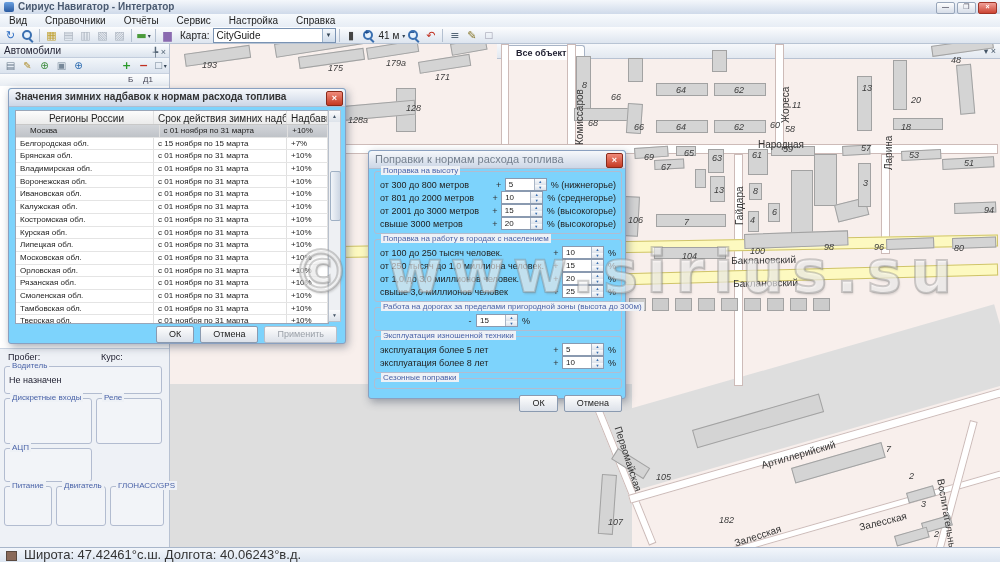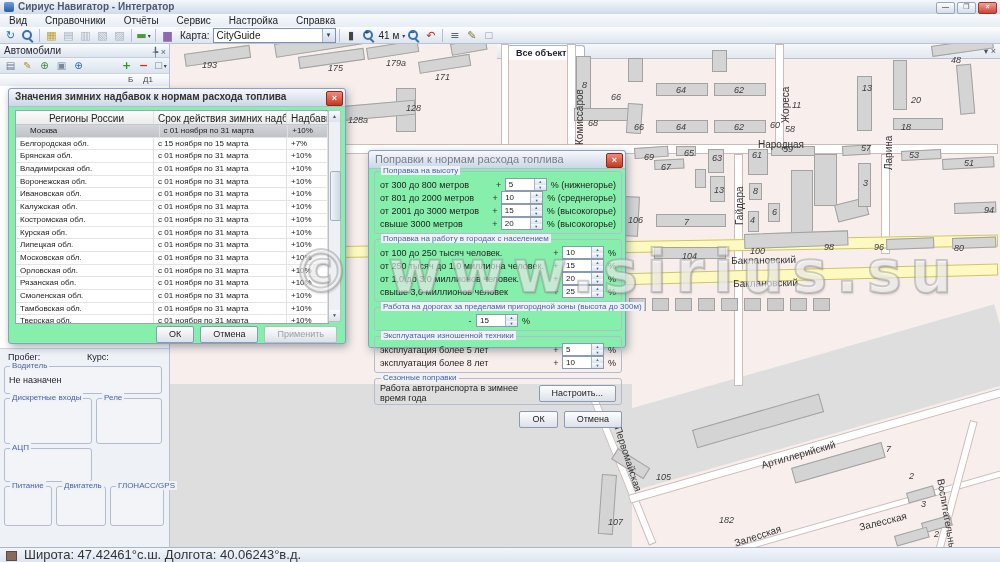--- a/index.html
+++ b/index.html
@@ -56,21 +56,21 @@
   .bld{position:absolute;background:#d4d4d4;border:1px solid #a2a2a2;box-sizing:border-box;transform-origin:0 0;}
   .garage{position:absolute;width:15px;height:11px;background:#ccc;border:1px solid #a2a2a2;}
   .mnum{position:absolute;font-size:9px;color:#3c3c3c;white-space:nowrap;font-style:italic;}
   .mstreet{position:absolute;font-size:10px;color:#333;white-space:nowrap;transform-origin:0 0;}
   #tabstrip{position:absolute;left:327px;top:0;width:503px;height:15px;background:linear-gradient(#f6f8fb,#e2e8f0);
     border-bottom:1px solid #b8c2d2;box-sizing:border-box;}
   #tab-all{position:absolute;left:8px;top:1px;height:14px;padding:0 10px;background:#fff;border:1px solid #a8b4c6;border-bottom:none;
     border-radius:3px 3px 0 0;font-size:9px;font-weight:bold;color:#223;line-height:14px;}
   #tabctl{position:absolute;right:4px;top:2px;font-size:9px;color:#456;}
   
-  .dialog{position:absolute;background:#86efac;border:1px solid #8aa0c0;border-radius:3px;
+  .dialog{position:absolute;background:#7dd3fc;border:1px solid #8aa0c0;border-radius:3px;
     box-shadow:2px 3px 8px rgba(60,70,90,0.45);box-sizing:border-box;}
   .dtitle{position:relative;height:17px;background:linear-gradient(#f6f8fb,#ccd6e6);border-bottom:1px solid #b0bdd0;
     border-radius:3px 3px 0 0;line-height:16px;padding-left:6px;}
   .dclose{position:absolute;right:2px;top:2px;width:15px;height:13px;background:linear-gradient(#f08a7a,#c43a22);
     border:1px solid #8a2a1a;border-radius:2px;color:#fff;font-size:9px;line-height:12px;text-align:center;font-weight:bold;}
   #dlg-winter{left:8px;top:88px;width:338px;height:256px;z-index:20;}
   #dlg-winter .dtitle{font-size:10px;font-weight:bold;color:#333;}
   #wtable{position:absolute;left:6px;top:21px;width:312px;height:212px;border:1px solid #9aa6b8;background:#fff;overflow:hidden;}
   .wrow{display:flex;height:11.7px;border-bottom:1px solid #e4e4e4;font-size:8px;color:#222;}
   .wrow div{padding:1px 0 0 4px;border-right:1px solid #e0e0e0;box-sizing:border-box;overflow:hidden;white-space:nowrap;}
@@ -78,21 +78,21 @@
   .whead{background:linear-gradient(#fcfcfc,#ebebeb);font-size:10px;height:13px;border-bottom:1px solid #c8c8c8;}
   .whead div{text-align:center;padding-top:2px;}
   .wrow.sel{background:linear-gradient(#d2d5d9,#bfc3c8);padding-left:10px;}
   #wscroll{position:absolute;right:4px;top:21px;width:13px;height:212px;background:#eef0f3;border:1px solid #b8c0cc;box-sizing:border-box;}
   #wscroll .sa{position:absolute;left:0;width:100%;height:11px;background:linear-gradient(#fafbfc,#dde3ea);font-size:5px;text-align:center;line-height:11px;color:#456;}
   #wscroll .thumb{position:absolute;left:1px;top:60px;width:9px;height:48px;background:linear-gradient(90deg,#f2f5f9,#ccd6e3);border:1px solid #9fb0c4;border-radius:2px;}
   .btnrow{position:absolute;display:flex;gap:6px;}
   .btn{height:15px;font-size:9px;line-height:14px;padding:0 12px;border:1px solid #8a9ab0;border-radius:2px;
     background:linear-gradient(#fdfdfd,#dce1e9);color:#222;white-space:nowrap;}
   .btn.disabled{color:#9aa0a8;border-color:#b8bec8;}
-  #dlg-adj{left:368px;top:150px;width:258px;height:198px;z-index:21;}
+  #dlg-adj{left:368px;top:150px;width:258px;height:249px;z-index:21;}
   #dlg-adj .dtitle{font-size:11px;color:#75808f;}
   #adjbody{position:absolute;left:5px;top:20px;width:248px;height:238px;display:flex;flex-direction:column;gap:5px;}
   .agroup{position:relative;border:1px solid #b2bcd0;border-radius:3px;padding:6px 5px 3px 5px;}
   .agroup .gtitle{position:absolute;left:6px;top:-6px;background:#eef1f6;padding:0 2px;color:#4a63a8;font-size:8px;white-space:nowrap;}
   .spinrow{display:flex;align-items:center;height:13px;font-size:9px;color:#222;}
   .spinrow .slabel{flex:1;white-space:nowrap;overflow:hidden;}
   .spinrow .sign{width:8px;text-align:center;color:#333;}
   .spinbox{width:40px;height:11px;border:1px solid #8a9ab0;background:#fff;display:inline-flex;margin:0 2px;}
   .spinval{flex:1;font-size:8px;padding:1px 0 0 3px;}
   .spinbtns{width:11px;display:flex;flex-direction:column;border-left:1px solid #aab6c6;}
@@ -391,21 +391,21 @@
   <div id="sb-list">
     <div class="tree-row">
       <span class="vicon"></span>
       <span style="flex:1;overflow:hidden;white-space:nowrap">Citroen Berlingo E205KC 161rus</span>
       <span class="vdot" style="background:radial-gradient(circle at 35% 35%,#e8dc90,#b0a040)"></span>
       <span class="vdot" style="background:radial-gradient(circle at 35% 35%,#ffd070,#d08a10);margin-right:6px"></span>
     </div>
   </div>
   <div id="sb-detail">
     <span class="abs" style="left:8px;top:4px">Пробег:</span>
-    <span class="abs" style="left:87px;top:4px">Курс:</span>
+    <span class="abs" style="left:101px;top:4px">Курс:</span>
     <div class="gbox" style="left:4px;top:18px;width:156px;height:26px">
       <span class="gtitle">Водитель</span>
       <span class="abs" style="left:4px;top:8px">Не назначен</span>
     </div>
     <div class="gbox" style="left:96px;top:50px;width:64px;height:44px">
       <span class="gtitle">Реле</span>
     </div>
     <div class="gbox" style="left:4px;top:50px;width:86px;height:44px">
       <span class="gtitle">Дискретные входы</span>
     </div>
@@ -682,24 +682,20 @@
                 <span>▲</span>
                 <span>▼</span>
               </span>
             </span>
             <span class="suffix">%</span>
           </div>
         </div>
     </div>
     <div class="agroup">
       <span class="gtitle">Сезонные поправки</span>
-      <div class="seasrow">
-        <span>Работа автотранспорта в зимнее время года</span>
-        <span class="btn">Настроить...</span>
-      </div>
     </div>
     <div class="btnrow" style="position:static;justify-content:flex-end;margin-top:1px">
       <span class="btn">ОК</span>
       <span class="btn">Отмена</span>
     </div>
   </div>
 </div>
 
 <div id="watermark" class="abs">© www.sirius.su</div>
 

